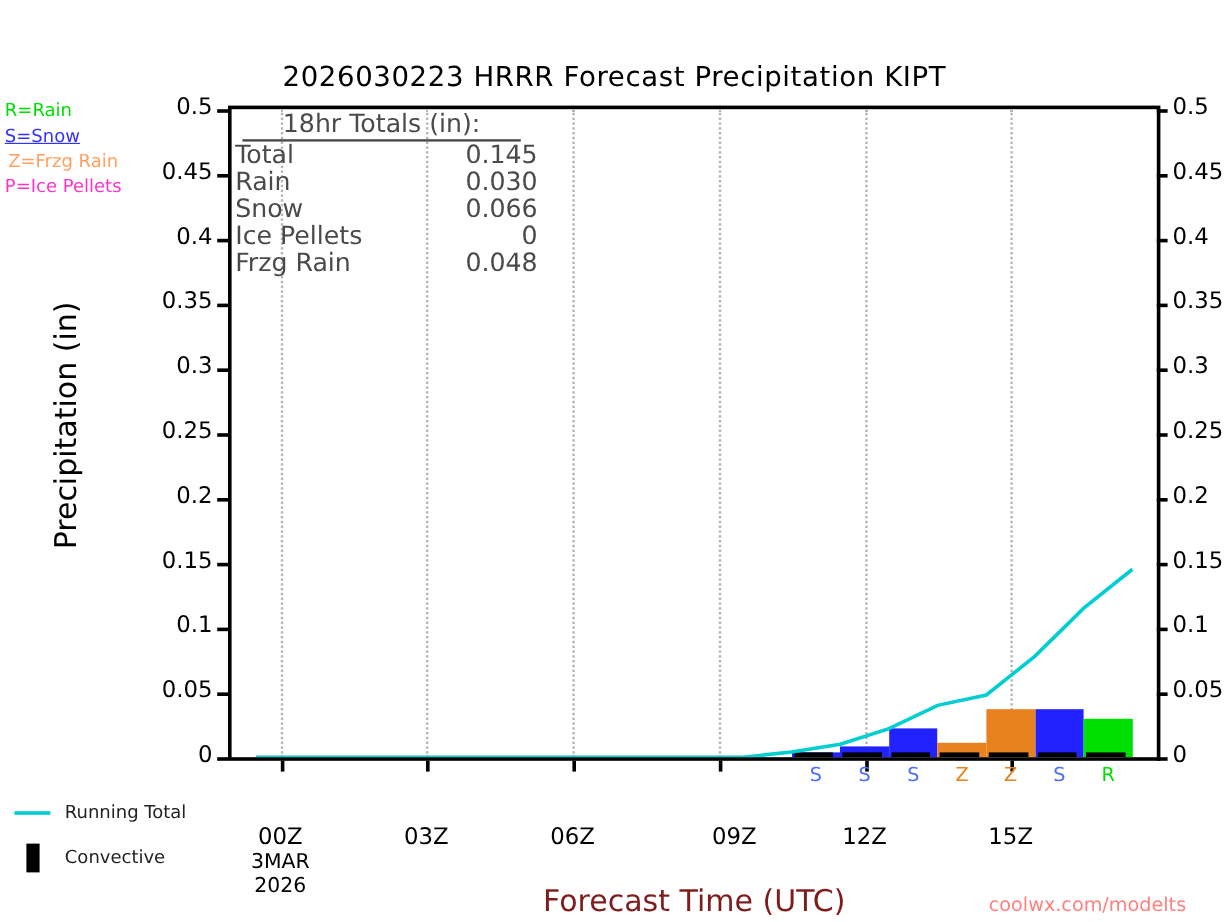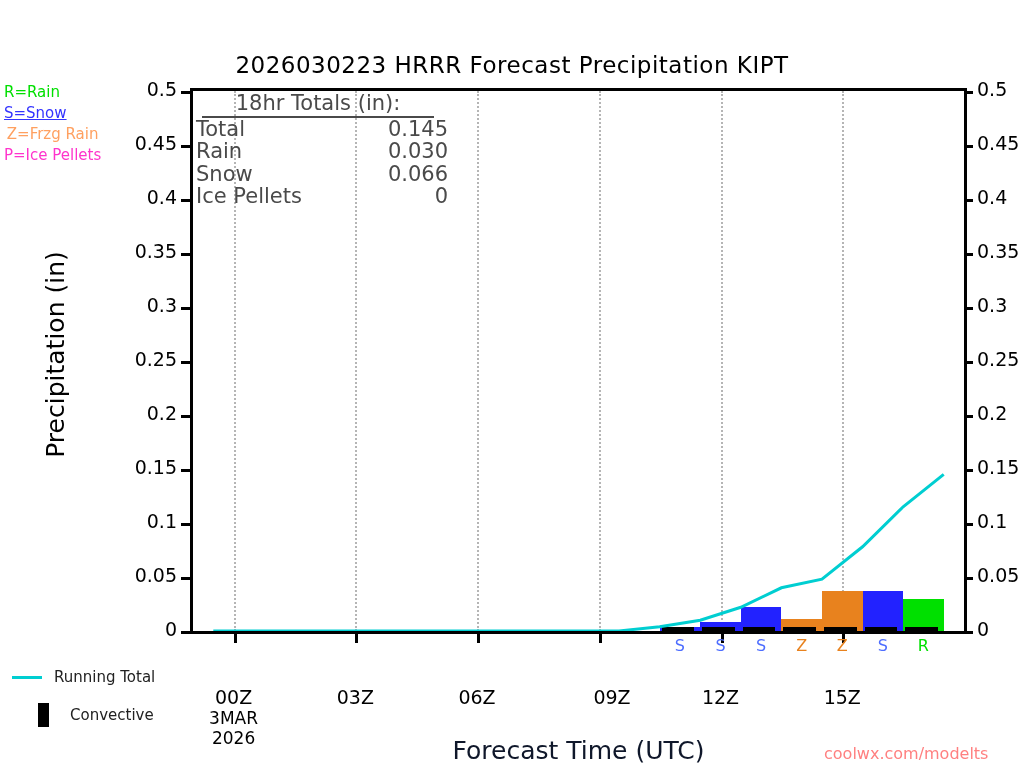--- a/index.html
+++ b/index.html
@@ -104,21 +104,21 @@
     font-size: 17px;
     color: #000;
     text-align: center;
     width: 120px;
     white-space: nowrap;
   }
   #x-axis-title {
     left: 190px; top: 736px; width: 777px;
     text-align: center;
     font-size: 25px;
-    color: #0f172a;
+    color: #7f1d1d;
     white-space: nowrap;
   }
 
   
   #totals-box {
     left: 196px; top: 92px;
     width: 252px;
     color: #4a4a4a;
     font-size: 21px;
     line-height: 22.6px;
@@ -160,21 +160,21 @@
   }
 
   
   #legend-running {
     left: 12px; top: 668px;
     font-size: 15px;
     color: #222;
     white-space: nowrap;
   }
   #legend-convective {
-    left: 28px; top: 703px;
+    left: 12px; top: 703px;
     font-size: 15px;
     color: #222;
     white-space: nowrap;
   }
   .legend-line-swatch {
     display: inline-block;
     width: 30px; height: 0;
     border-top: 3px solid #00CED1;
     vertical-align: middle;
     margin-right: 12px;
@@ -342,20 +342,24 @@
         <span class="tv">0.030</span>
       </div>
       <div class="totals-row">
         <span class="tl">Snow</span>
         <span class="tv">0.066</span>
       </div>
       <div class="totals-row">
         <span class="tl">Ice Pellets</span>
         <span class="tv">0</span>
       </div>
+      <div class="totals-row">
+        <span class="tl">Frzg Rain</span>
+        <span class="tv">0.048</span>
+      </div>
     </div>
 </div>
 
 <div class="abs" id="legend-running">
   <span class="legend-line-swatch"></span><span>Running Total</span>
 </div>
 <div class="abs" id="legend-convective">
   <span class="legend-box-swatch"></span><span>Convective</span>
 </div>
 

